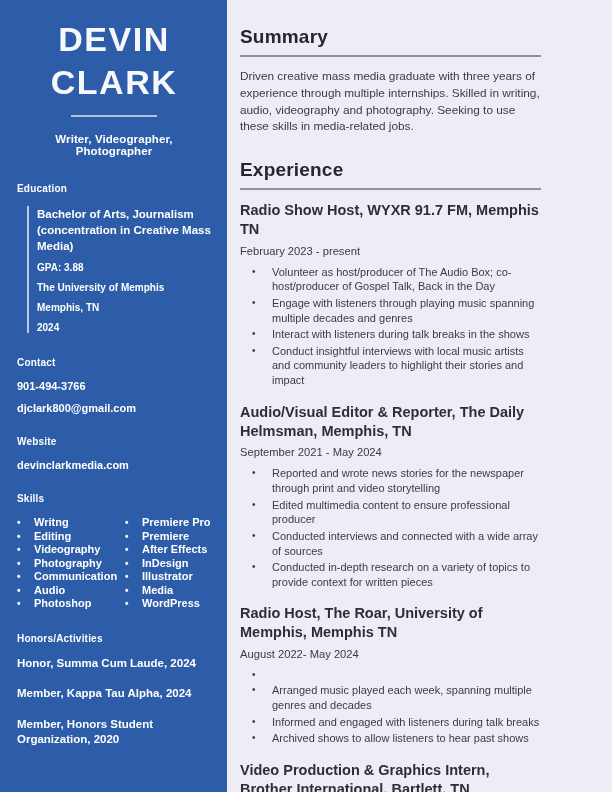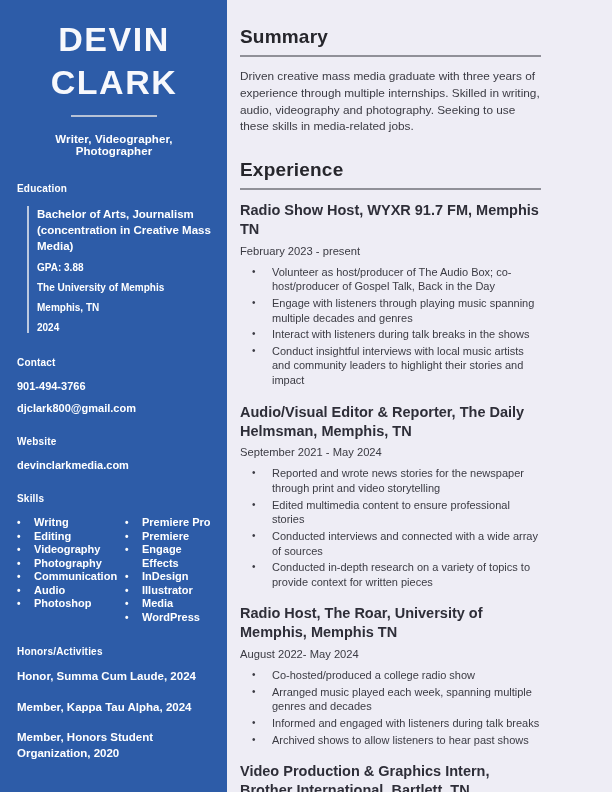--- a/index.html
+++ b/index.html
@@ -168,21 +168,21 @@
               <span>Premiere Pro</span>
             </li>
 
             <li>
               <span class="dot">•</span>
               <span>Premiere</span>
             </li>
 
             <li>
               <span class="dot">•</span>
-              <span>Engage Effects</span>
+              <span>After Effects</span>
             </li>
 
             <li>
               <span class="dot">•</span>
               <span>InDesign</span>
             </li>
 
             <li>
               <span class="dot">•</span>
               <span>Illustrator</span>
@@ -258,21 +258,21 @@
           <div class="job-dates">September 2021 - May 2024</div>
           <ul class="job-bullets">
 
               <li>
                 <span class="dot">•</span>
                 <span>Reported and wrote news stories for the newspaper through print and video storytelling</span>
               </li>
 
               <li>
                 <span class="dot">•</span>
-                <span>Edited multimedia content to ensure professional stories</span>
+                <span>Edited multimedia content to ensure professional producer</span>
               </li>
 
               <li>
                 <span class="dot">•</span>
                 <span>Conducted interviews and connected with a wide array of sources</span>
               </li>
 
               <li>
                 <span class="dot">•</span>
                 <span>Conducted in-depth research on a variety of topics to provide context for written pieces</span>
@@ -280,21 +280,20 @@
             </ul>
         </div>
 
         <div class="job">
           <div class="job-title">Radio Host, The Roar, University of Memphis, Memphis TN</div>
           <div class="job-dates">August 2022- May 2024</div>
           <ul class="job-bullets">
 
               <li>
                 <span class="dot">•</span>
-                <span>Co-hosted/produced a college radio show</span>
               </li>
 
               <li>
                 <span class="dot">•</span>
                 <span>Arranged music played each week, spanning multiple genres and decades</span>
               </li>
 
               <li>
                 <span class="dot">•</span>
                 <span>Informed and engaged with listeners during talk breaks</span>

